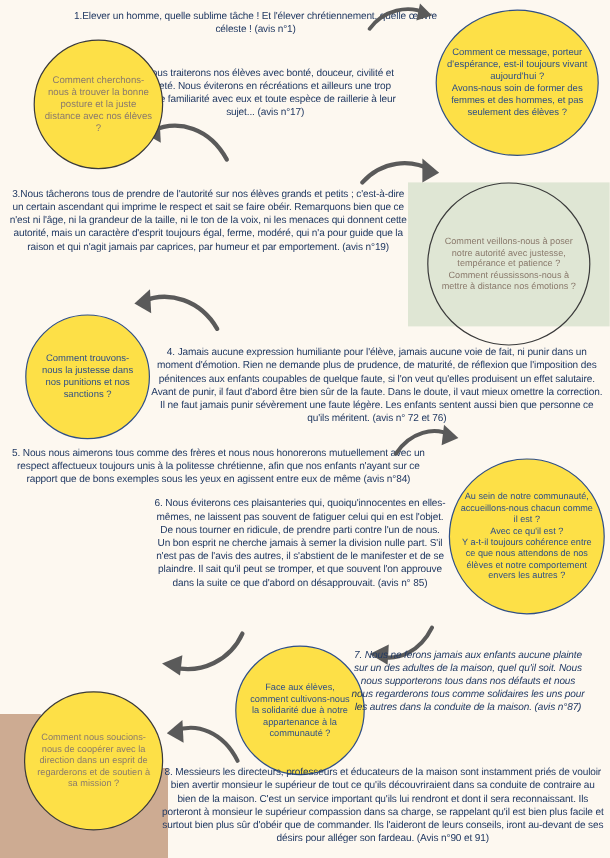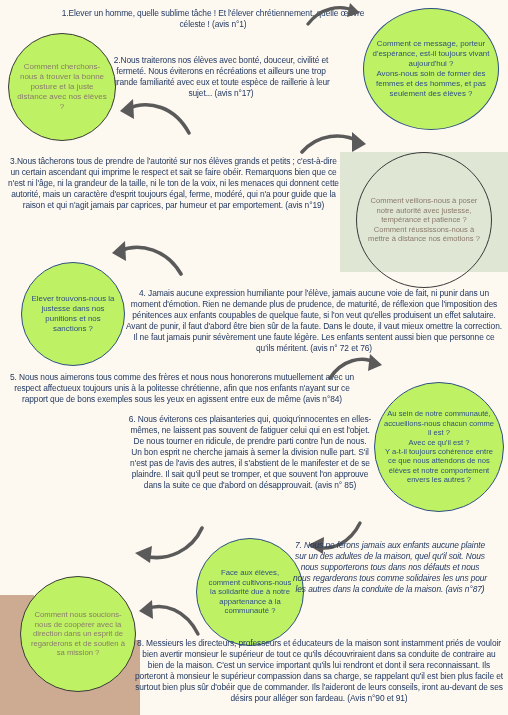--- a/index.html
+++ b/index.html
@@ -26,21 +26,21 @@
     letter-spacing:-0.1px;
   }
 
   
   .circle{
     position:absolute;
     border-radius:50%;
     display:flex;align-items:center;justify-content:center;
     text-align:center;
     box-sizing:border-box;
-    background:#bef264;
+    background:#fde047;
   }
   .circle span{display:block;padding:0 8px;line-height:1.25;}
   .circle.blue{border:1px solid #2f4f87;color:#2f4f87;}
   .circle.dark{border:1px solid #3a3a3a;color:#8a7a6c;}
   .circle.transparent{background:transparent;}
 
   
   .arrow{position:absolute;}
 </style>
 </head>
@@ -64,21 +64,21 @@
 Avons-nous soin de former des femmes et des hommes, et pas seulement des élèves ?</span>
   </div>
 
   <div class="para" style="left:112px;top:55px;width:218px;font-size:8.4px;">2.Nous traiterons nos élèves avec bonté, douceur, civilité et fermeté.  Nous éviterons en récréations et ailleurs une trop grande familiarité avec eux et toute espèce de raillerie à leur sujet... (avis n°17)</div>
 
   <svg class="arrow" style="left:103px;top:95px;" width="90" height="44" viewBox="0 0 90 44">
     <path d="M86 38 C72 12, 46 4, 24 14" stroke="#5a5a5a" stroke-width="3.6" fill="none" stroke-linecap="round"></path>
     <path d="M30 4 L17 16 L31 24 Z" fill="#5a5a5a"></path>
   </svg>
 
-  <div class="circle dark" style="left:8px;top:33px;width:108px;height:108px;font-size:8px;justify-content:center;">
+  <div class="circle dark" style="left:28px;top:33px;width:108px;height:108px;font-size:8px;justify-content:center;">
     <span>Comment cherchons-nous à trouver la bonne posture et la juste distance avec nos élèves ?</span>
   </div>
 
   <div class="para" style="left:7px;top:156px;width:333px;font-size:8.4px;">3.Nous tâcherons tous de prendre de l'autorité sur nos élèves grands et petits ; c'est-à-dire un certain ascendant qui imprime le respect et sait se faire obéir. Remarquons bien que ce n'est ni l'âge, ni la grandeur de la taille, ni le ton de la voix, ni les menaces qui donnent cette autorité, mais un caractère d'esprit toujours égal, ferme, modéré, qui n'a pour guide que la raison et qui n'agit jamais par caprices, par humeur et par emportement. (avis n°19)</div>
 
   <svg class="arrow" style="left:300px;top:128px;" width="78" height="36" viewBox="0 0 78 36">
     <path d="M2 24 C18 6, 42 4, 60 14" stroke="#5a5a5a" stroke-width="3.6" fill="none" stroke-linecap="round"></path>
     <path d="M52 4 L66 16 L52 24 Z" fill="#5a5a5a"></path>
   </svg>
 
@@ -86,21 +86,21 @@
     <span style="white-space:pre-line;">Comment veillons-nous à poser notre autorité avec justesse, tempérance et patience ?
 Comment réussissons-nous à mettre à distance nos émotions ?</span>
   </div>
 
   <svg class="arrow" style="left:97px;top:238px;" width="88" height="42" viewBox="0 0 88 42">
     <path d="M84 36 C70 12, 44 4, 22 13" stroke="#5a5a5a" stroke-width="3.6" fill="none" stroke-linecap="round"></path>
     <path d="M28 3 L15 15 L29 23 Z" fill="#5a5a5a"></path>
   </svg>
 
   <div class="circle blue" style="left:21px;top:262px;width:104px;height:104px;font-size:7.9px;">
-    <span>Elever trouvons-nous la justesse dans nos punitions et nos sanctions ?</span>
+    <span>Comment trouvons-nous la justesse dans nos punitions et nos sanctions ?</span>
   </div>
 
   <div class="para" style="left:126px;top:288px;width:376px;font-size:8.4px;">4. Jamais aucune expression humiliante pour l'élève, jamais aucune voie de fait, ni punir dans un moment d'émotion. Rien ne demande plus de prudence, de maturité, de réflexion que l'imposition des pénitences aux enfants coupables de quelque faute, si l'on veut qu'elles produisent un effet salutaire.  Avant de punir, il faut d'abord être bien sûr de la faute. Dans le doute, il vaut mieux omettre la correction. Il ne faut jamais punir sévèrement une faute légère. Les enfants sentent aussi bien que personne ce qu'ils méritent. (avis n° 72 et 76)</div>
 
   <div class="para" style="left:4px;top:372px;width:356px;font-size:8.4px;">5. Nous nous aimerons tous comme des frères et nous nous honorerons mutuellement avec un respect affectueux toujours unis à la politesse chrétienne, afin que nos enfants n'ayant sur ce rapport que de bons exemples sous les yeux en agissent entre eux de même (avis n°84)</div>
 
   <svg class="arrow" style="left:328px;top:352px;" width="62" height="34" viewBox="0 0 62 34">
     <path d="M2 26 C14 8, 34 3, 48 11" stroke="#5a5a5a" stroke-width="3.4" fill="none" stroke-linecap="round"></path>
     <path d="M42 2 L54 13 L40 19 Z" fill="#5a5a5a"></path>
   </svg>

